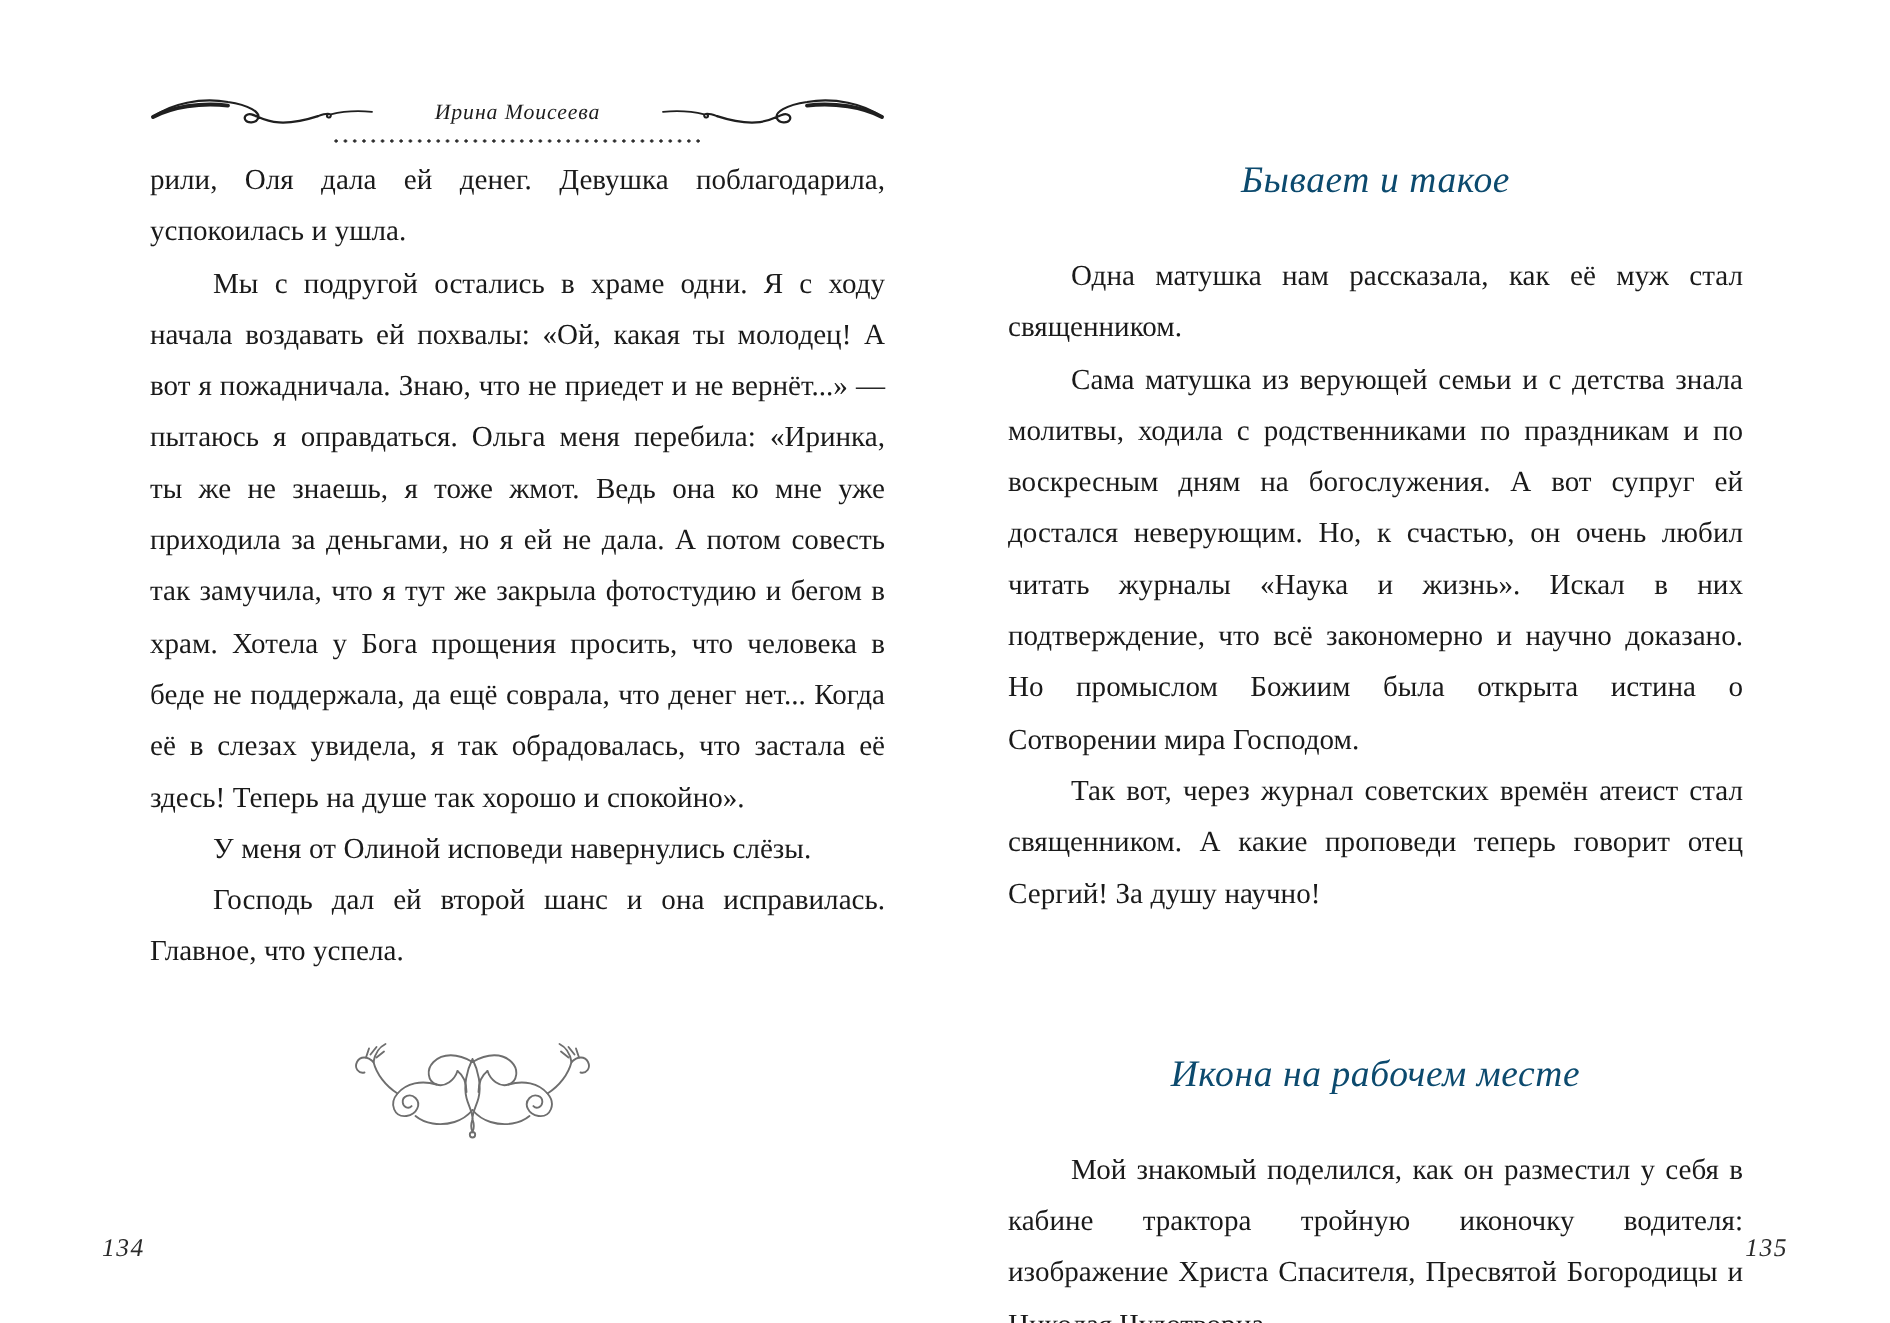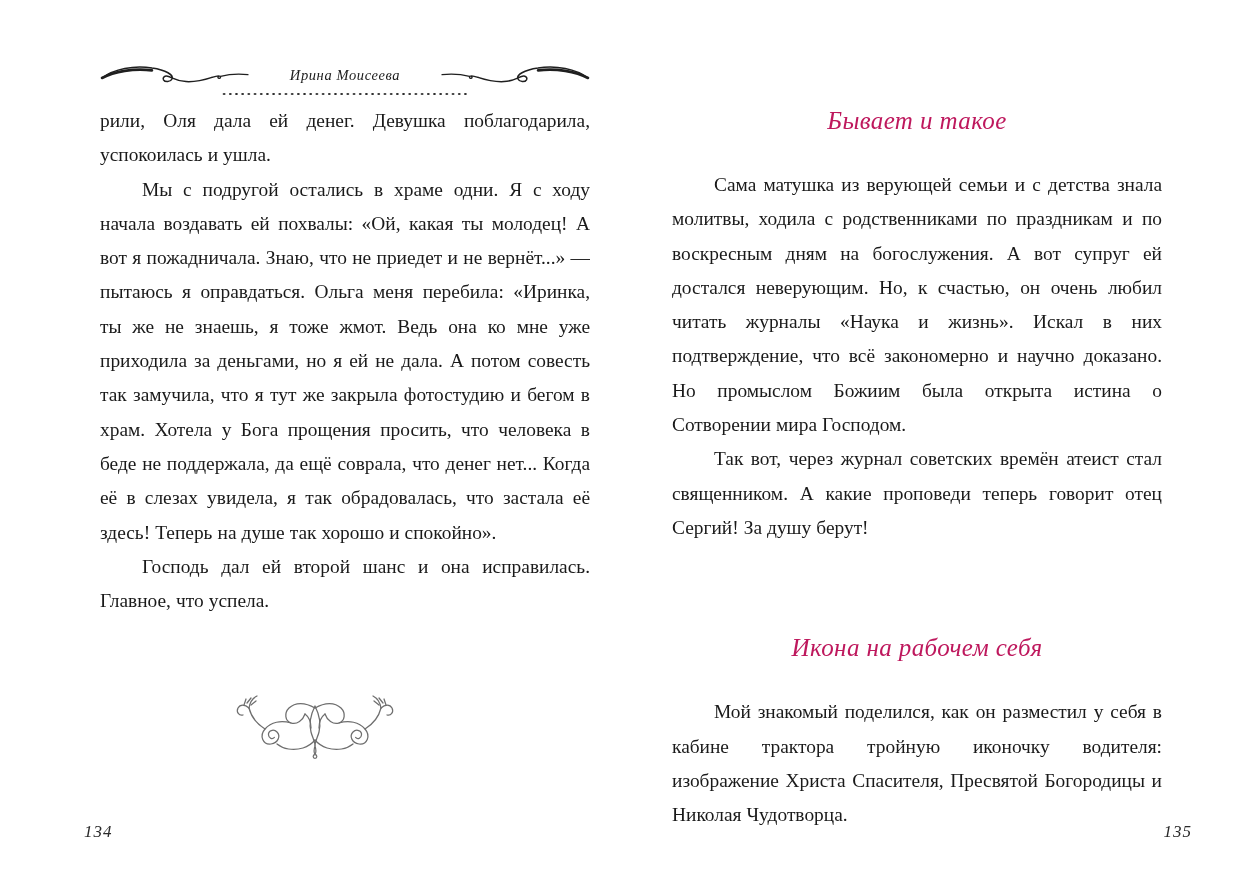--- a/index.html
+++ b/index.html
@@ -101,21 +101,21 @@
 
   
   .chapter-title {
     margin: 0;
     font-weight: normal;
     font-style: italic;
     font-size: 25px;
     line-height: 34px;
     text-align: center;
     letter-spacing: 0.4px;
-    color: #be185d;
+    color: #0c4a6e;
   }
   .chapter-gap-bottom { height: 30px; }
   .section-gap        { height: 86px; }
 
   
   .ornament {
     position: absolute;
     left: 50%;
     transform: translateX(-50%);
     top: 686px;
@@ -126,21 +126,21 @@
 
   
   .folio {
     position: absolute;
     bottom: 40px;
     font-style: italic;
     font-size: 17px;
     letter-spacing: 1px;
     color: #2a2a2a;
   }
-  .page-left  .folio { left: 84px; }
+  .page-left  .folio { left: 68px; }
   .page-right .folio { right: 68px; }
 </style>
 </head>
 <body>
 
 <div class="spread">
 
   <div class="page page-left">
 
     <div class="running-head">
@@ -166,20 +166,21 @@
             </g>
           </svg>
         </span>
       </div>
       <div class="rh-dots"></div>
     </div>
 
     <div class="column">
       <p class="para no-indent">рили, Оля дала ей денег. Девушка поблагодарила, успокоилась и ушла.</p>
       <p class="para">Мы с подругой остались в храме одни. Я с ходу начала воздавать ей похвалы: «Ой, какая ты молодец! А вот я пожадничала. Знаю, что не приедет и не вернёт...» — пытаюсь я оправдаться. Ольга меня перебила: «Иринка, ты же не знаешь, я тоже жмот. Ведь она ко мне уже приходила за деньгами, но я ей не дала. А потом совесть так замучила, что я тут же закрыла фотостудию и бегом в храм. Хотела у Бога прощения просить, что человека в беде не поддержала, да ещё соврала, что денег нет... Когда её в слезах увидела, я так обрадовалась, что застала её здесь! Теперь на душе так хорошо и спокойно».</p>
+      <p class="para">У меня от Олиной исповеди навернулись слёзы.</p>
       <p class="para">Господь дал ей второй шанс и она исправилась. Главное, что успела.</p>
     </div>
 
     <div class="ornament">
       <svg viewBox="0 0 168 74" xmlns="http://www.w3.org/2000/svg">
         <g fill="none" stroke="#6e6e6e" stroke-width="1.25" stroke-linecap="round">
 
           <path d="M84 20 C80 28, 78 38, 80 46 C81.4 51.6, 84 55, 84 60 C84 55, 86.6 51.6, 88 46 C90 38, 88 28, 84 20"></path>
           <path d="M84 60 C83 63, 82.6 66, 84 68.5 C85.4 66, 85 63, 84 60"></path>
           <circle cx="84" cy="70.5" r="1.8"></circle>
@@ -214,26 +215,27 @@
   </div>
 
   <div class="page page-right">
 
 
     <div class="column">
 
       <h2 class="chapter-title">Бывает и такое</h2>
       <div class="chapter-gap-bottom"></div>
 
+      <p class="para">Одна матушка нам рассказала, как её муж стал священником.</p>
       <p class="para">Сама матушка из верующей семьи и с детства знала молитвы, ходила с родственниками по праздникам и по воскресным дням на богослужения. А вот супруг ей достался неверующим. Но, к счастью, он очень любил читать журналы «Наука и жизнь». Искал в них подтверждение, что всё закономерно и научно доказано. Но промыслом Божиим была открыта истина о Сотворении мира Господом.</p>
-      <p class="para">Так вот, через журнал советских времён атеист стал священником. А какие проповеди теперь говорит отец Сергий! За душу берут!</p>
+      <p class="para">Так вот, через журнал советских времён атеист стал священником. А какие проповеди теперь говорит отец Сергий! За душу научно!</p>
 
       <div class="section-gap"></div>
 
-      <h2 class="chapter-title">Икона на рабочем себя</h2>
+      <h2 class="chapter-title">Икона на рабочем месте</h2>
       <div class="chapter-gap-bottom"></div>
 
       <p class="para">Мой знакомый поделился, как он разместил у себя в кабине трактора тройную иконочку водителя: изображение Христа Спасителя, Пресвятой Богородицы и Николая Чудотворца.</p>
     </div>
 
     <div class="folio">135</div>
   </div>
 
 </div>
 

